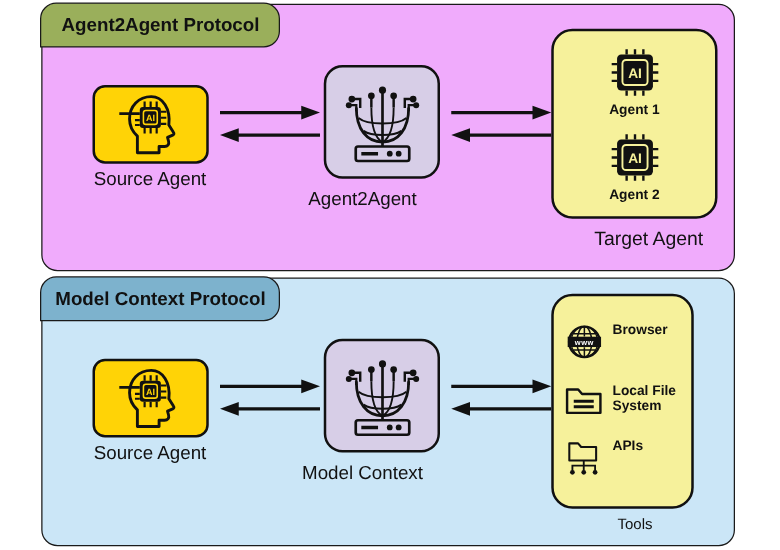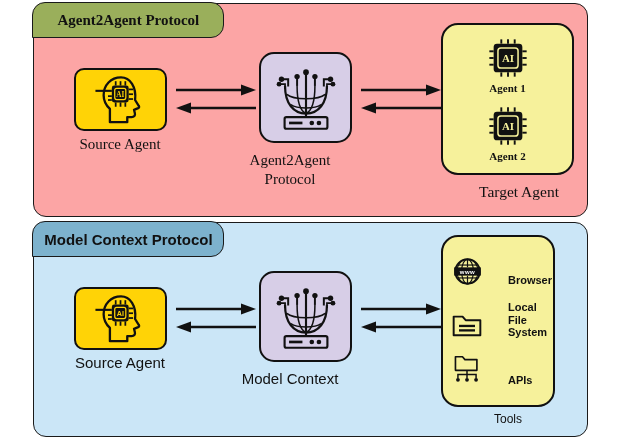--- a/index.html
+++ b/index.html
@@ -1,21 +1,21 @@
 <!DOCTYPE html>
 <html><head>
 <meta charset="utf-8">
 <style>
   html,body { margin:0; padding:0; background:#ffffff; }
   .canvas {
     position:relative; width:624px; height:440px; overflow:hidden;
     background:#ffffff; font-family:"Liberation Sans", sans-serif; color:#111;
   }
   .panel { position:absolute; left:33px; width:555px; border:1.6px solid #1a1a1a; border-radius:13px; box-sizing:border-box; }
-  .a2a { top:3px; height:214px; background:#fca5a5;font-family:Liberation Serif, serif; }
+  .a2a { top:3px; height:214px; background:#f0abfc; }
   .mcp { top:222px; height:215px; background:#cbe6f7; }
 
   .badge {
     position:absolute; top:-1.6px; left:-1.6px; width:192px; height:36px;
     border:1.6px solid #1a1a1a; border-radius:13px 13px 13px 0;
     display:flex; align-items:center; justify-content:center;
     font-weight:700; font-size:15px; box-sizing:border-box;
   }
   .a2a .badge { background:#9aaf5b; }
   .mcp .badge { background:#7db2cd;text-align:right; }
@@ -35,21 +35,21 @@
   .target-label { left:414px; top:178px; width:142px; font-size:15.5px; }
   .tools-label  { left:403px; top:189px; width:142px; font-size:12px; }
 
   .arrows { position:absolute; top:80px; width:82px; height:30px; }
   .arrows-1 { left:141px; }
   .arrows-2 { left:326px; }
 
   .chip-item { display:flex; flex-direction:column; align-items:center; gap:2px; }
   .chip-label { font-size:11px; font-weight:700; }
 
-  .tool-row { display:flex; align-items:flex-end; gap:25px; }
+  .tool-row { display:flex; align-items:flex-start; gap:7px; }
   .tool-icon { flex:0 0 32px; display:flex; justify-content:center; }
   .tool-label { font-size:11px; font-weight:700; line-height:1.15; max-width:62px; }
 </style>
 </head>
 <body>
 
 <div class="canvas">
 
   <section class="panel a2a">
     <div class="badge">Agent2Agent Protocol</div>
@@ -105,21 +105,20 @@
         <path d="M60.5 27 L60.5 21.5 L66 21.5" fill="none" stroke="#111" stroke-width="2"></path>
         <circle cx="67.2" cy="21.5" r="2.7" fill="#111"></circle>
         <rect x="13" y="58.5" width="48" height="13" rx="2" fill="none" stroke="#111" stroke-width="2.4"></rect>
         <line x1="18" y1="65" x2="33" y2="65" stroke="#111" stroke-width="3"></line>
         <circle cx="43.5" cy="65" r="2.6" fill="#111"></circle>
         <circle cx="51.5" cy="65" r="2.6" fill="#111"></circle>
       </svg>
     </div>
     <div class="label proto-label">
       <div>Agent2Agent</div>
-      <div>Protocol</div>
     </div>
 
     <svg class="arrows arrows-2" viewBox="0 0 82 30">
       <line x1="1" y1="6" x2="67" y2="6" stroke="#111" stroke-width="2.6"></line>
       <polygon points="66,0.5 81,6 66,11.5" fill="#111"></polygon>
       <line x1="15" y1="24" x2="81" y2="24" stroke="#111" stroke-width="2.6"></line>
       <polygon points="16,18.5 1,24 16,29.5" fill="#111"></polygon>
     </svg>
 
     <div class="big-box target-box">

